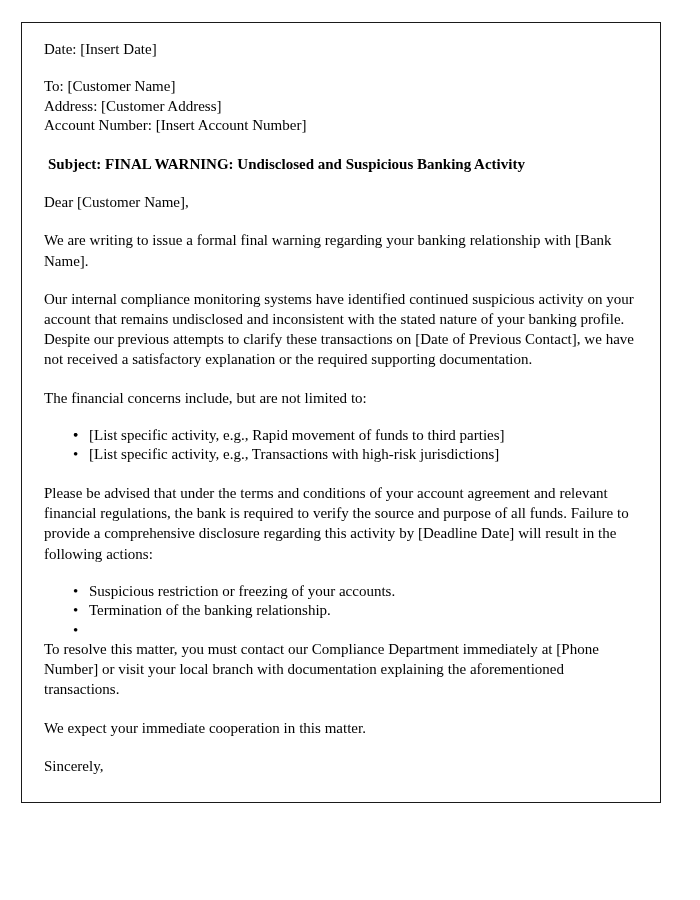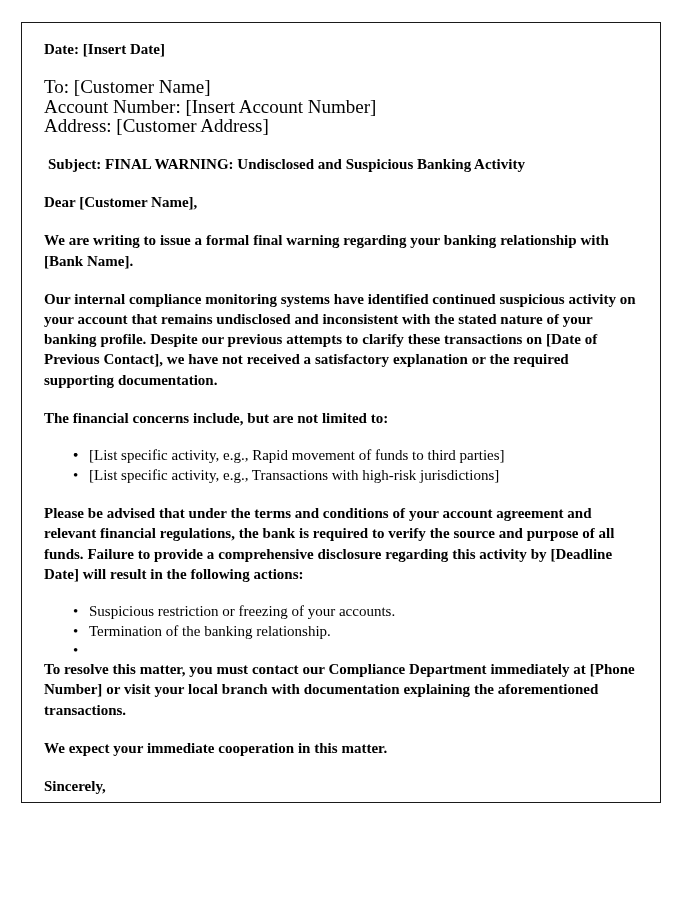--- a/index.html
+++ b/index.html
@@ -35,25 +35,24 @@
     top: 16px;
     width: 598px;
   }
 
   .para {
     font-size: 15px;
     line-height: 20.2px;
     margin: 0 0 18px 0;
     text-align: left;
     word-spacing: 0.1px;
-    font-weight: bold;
   }
 
   .block-lines {
-    font-size: 19px;
+    font-size: 15px;
     line-height: 19.6px;
     margin: 0 0 18px 0;
   }
   .block-lines .line {
     display: block;
     white-space: nowrap;
   }
 
   .subject {
     font-size: 15px;
@@ -87,22 +86,22 @@
 </head>
 <body>
 
 <div id="letter-page">
   <div id="letter-body">
 
     <p class="para tight-top">Date: [Insert Date]</p>
 
     <div class="block-lines">
       <span class="line">To: [Customer Name]</span>
+      <span class="line">Address: [Customer Address]</span>
       <span class="line">Account Number: [Insert Account Number]</span>
-      <span class="line">Address: [Customer Address]</span>
     </div>
 
     <p class="subject">Subject: FINAL WARNING: Undisclosed and Suspicious Banking Activity</p>
 
     <p class="para">Dear [Customer Name],</p>
 
     <p class="para">We are writing to issue a formal final warning regarding your banking relationship with [Bank Name].</p>
 
     <p class="para">Our internal compliance monitoring systems have identified continued suspicious activity on your account that remains undisclosed and inconsistent with the stated nature of your banking profile. Despite our previous attempts to clarify these transactions on [Date of Previous Contact], we have not received a satisfactory explanation or the required supporting documentation.</p>
 

